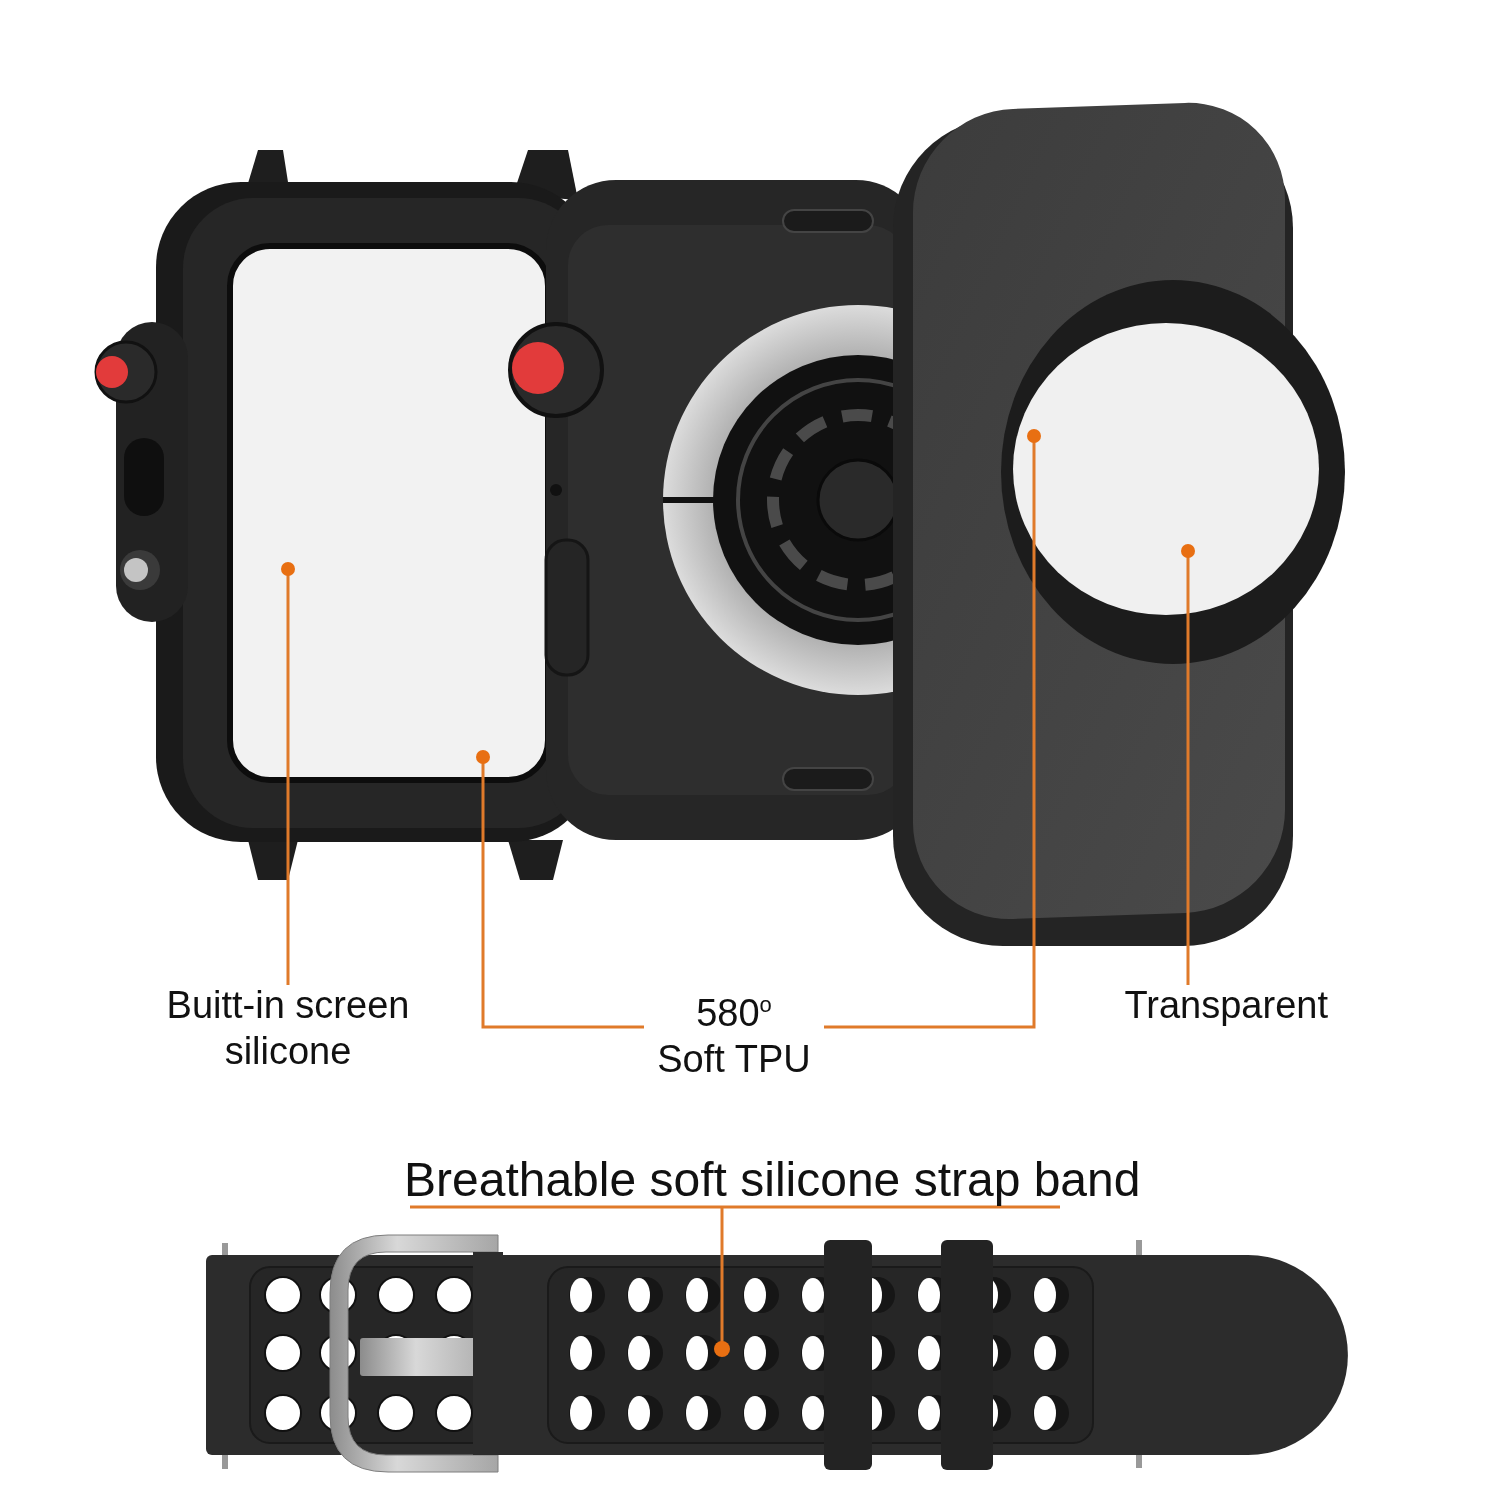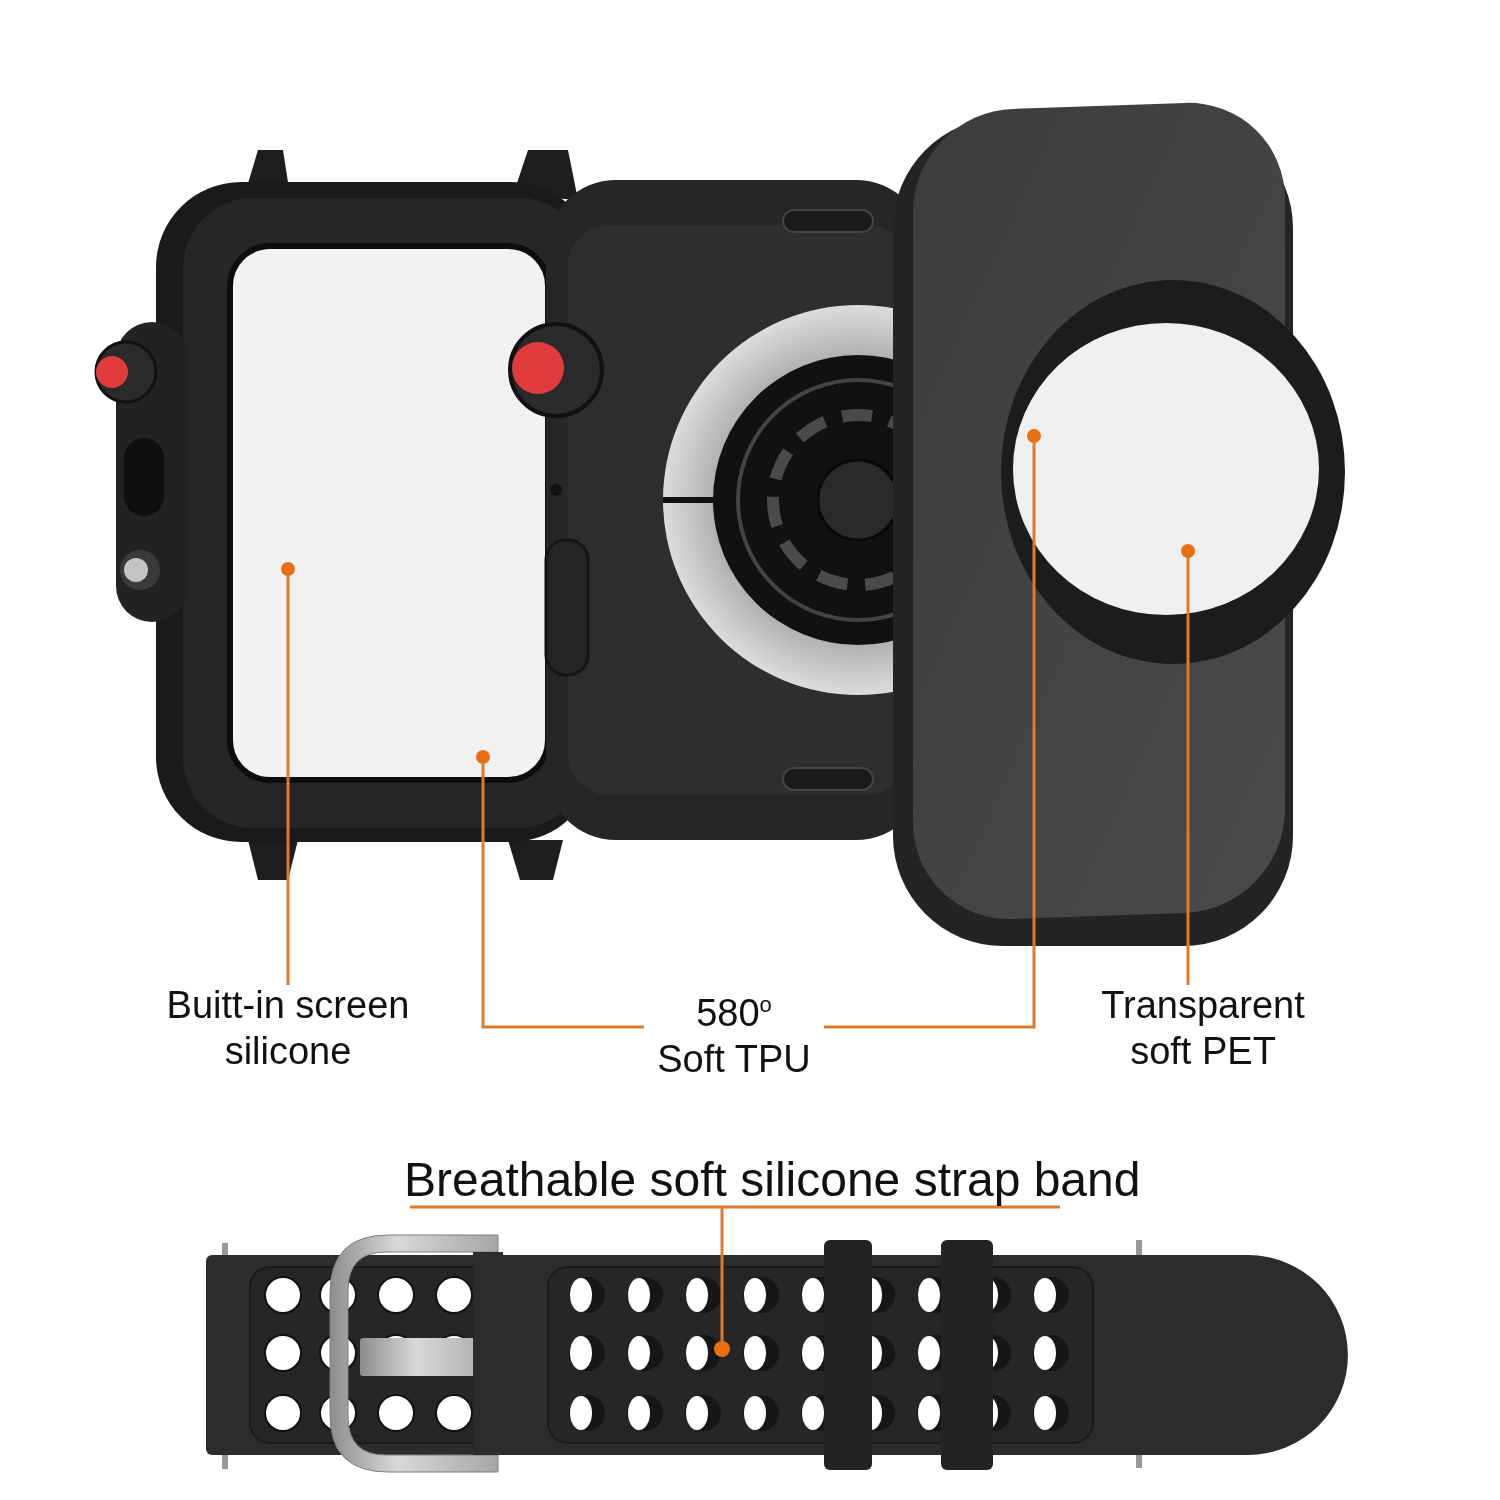--- a/index.html
+++ b/index.html
@@ -5,21 +5,21 @@
   html, body { margin: 0; padding: 0; background: #ffffff; }
   body { width: 1500px; height: 1500px; position: relative; overflow: hidden; font-family: "Liberation Sans", sans-serif; }
   .stage { position: absolute; left: 8px; top: 0; width: 1500px; height: 1500px; }
   .label {
     position: absolute; color: #111111; font-family: "Liberation Sans", sans-serif;
     font-size: 38px; line-height: 46px; text-align: center; white-space: nowrap;
   }
   .label sup { font-size: 22px; vertical-align: 14px; }
   #lbl-screen { left: 130px; top: 982px; width: 300px; }
   #lbl-tpu { left: 626px; top: 982px; width: 200px; }
-  #lbl-pet { left: 1070px; top: 982px; width: 250px; }
+  #lbl-pet { left: 1070px; top: 982px; width: 250px; text-align: right; }
   #lbl-band { left: 396px; top: 1157px; width: 660px; font-size: 48px; }
   svg { position: absolute; left: 0; top: 0; }
 </style>
 </head>
 <body>
 
 <div class="stage">
 
 <svg width="1500" height="1500" viewBox="0 0 1500 1500">
   <defs>
@@ -196,18 +196,17 @@
   <div>silicone</div>
 </div>
 
 <div class="label" id="lbl-tpu">
   <div><span>580</span><sup>o</sup></div>
   <div>Soft TPU</div>
 </div>
 
 <div class="label" id="lbl-pet">
   <div>Transparent</div>
-  <div>soft PET</div>
 </div>
 
 <div class="label" id="lbl-band">Breathable soft silicone strap band</div>
 
 </div>
 
 </body></html>

